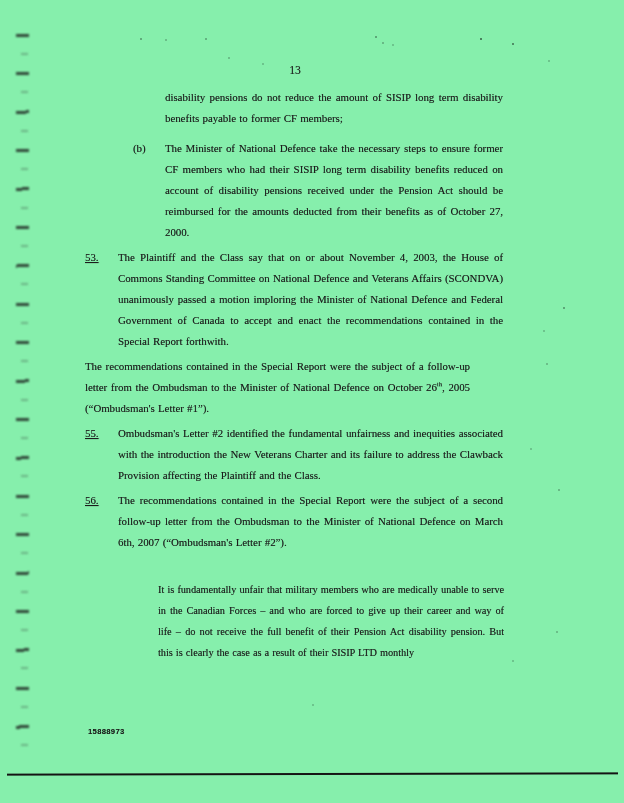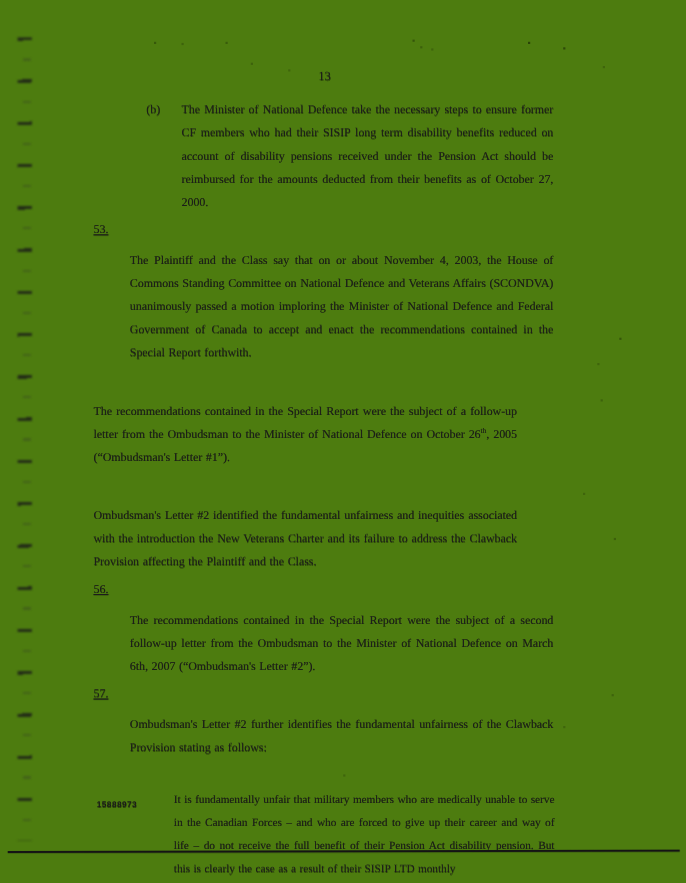--- a/index.html
+++ b/index.html
@@ -1,21 +1,21 @@
 <!DOCTYPE html>
 <html><head>
 <meta charset="utf-8">
 <style>
   html, body { margin: 0; padding: 0; background: #ffffff; }
 
   .page {
     position: relative;
     width: 624px;
     height: 803px;
-    background: #4d7c0f;
+    background: #86efac;
     font-family: "Liberation Serif", serif;
     color: #1c1c1c;
     overflow: hidden;
     text-shadow: 0.2px 0.2px 0.5px rgba(0,0,0,0.45);
   }
 
   
   .marks-strong {
     position: absolute;
     left: 16px; top: 34px;
@@ -87,21 +87,21 @@
   .sub-block {
     display: flex;
     margin: 9px 0 0 48px;
   }
   .sub-label { flex: none; width: 32px; }
   .sub-text  { width: 338px; text-align: justify; }
 
   
   .para { display: flex; margin-top: 4px; }
   .para-num  { flex: none; width: 33px; text-decoration: underline; }
-  .para-text { width: 385px; text-align: justify; margin-top: 28px; }
+  .para-text { width: 385px; text-align: justify; }
 
   sup { font-size: 0.62em; line-height: 0; vertical-align: super; }
 
   
   .quote-block {
     margin: 26px 0 0 73px;
     width: 346px;
     text-align: justify;
     font-size: 10.2px;
     line-height: 21px;
@@ -133,48 +133,46 @@
 <div class="page">
 
   <div class="marks-strong"></div>
   <div class="marks-faint"></div>
   <div class="specks"></div>
 
   <div class="content">
 
     <div class="page-number">13</div>
 
+    <div class="sub-cont">disability pensions do not reduce the amount of SISIP long term disability benefits payable to former CF members;</div>
 
     <div class="sub-block">
       <div class="sub-label">(b)</div>
       <div class="sub-text">The Minister of National Defence take the necessary steps to ensure former CF members who had their SISIP long term disability benefits reduced on account of disability pensions received under the Pension Act should be reimbursed for the amounts deducted from their benefits as of October 27, 2000.</div>
     </div>
 
     <div class="para">
       <div class="para-num">53.</div>
       <div class="para-text">The Plaintiff and the Class say that on or about November 4, 2003, the House of Commons Standing Committee on National Defence and Veterans Affairs (SCONDVA) unanimously passed a motion imploring the Minister of National Defence and Federal Government of Canada to accept and enact the recommendations contained in the Special Report forthwith.</div>
     </div>
 
     <div class="para">
       <div class="para-text"><span>The recommendations contained in the Special Report were the subject of a follow-up letter from the Ombudsman to the Minister of National Defence on October 26</span><sup>th</sup><span>, 2005 (“Ombudsman's Letter #1”).</span></div>
     </div>
 
     <div class="para">
+      <div class="para-num">55.</div>
       <div class="para-text">Ombudsman's Letter #2 identified the fundamental unfairness and inequities associated with the introduction the New Veterans Charter and its failure to address the Clawback Provision affecting the Plaintiff and the Class.</div>
     </div>
 
     <div class="para">
       <div class="para-num">56.</div>
       <div class="para-text">The recommendations contained in the Special Report were the subject of a second follow-up letter from the Ombudsman to the Minister of National Defence on March 6th, 2007 (“Ombudsman's Letter #2”).</div>
     </div>
 
-    <div class="para">
-      <div class="para-num">57.</div>
-      <div class="para-text">Ombudsman's Letter #2 further identifies the fundamental unfairness of the Clawback Provision stating as follows:</div>
-    </div>
 
     <div class="quote-block">It is fundamentally unfair that military members who are medically unable to serve in the Canadian Forces – and who are forced to give up their career and way of life – do not receive the full benefit of their Pension Act disability pension. But this is clearly the case as a result of their SISIP LTD monthly</div>
 
   </div>
 
   <div class="footer-id">15888973</div>
 
   <div class="bottom-rule"></div>
 
 </div>

